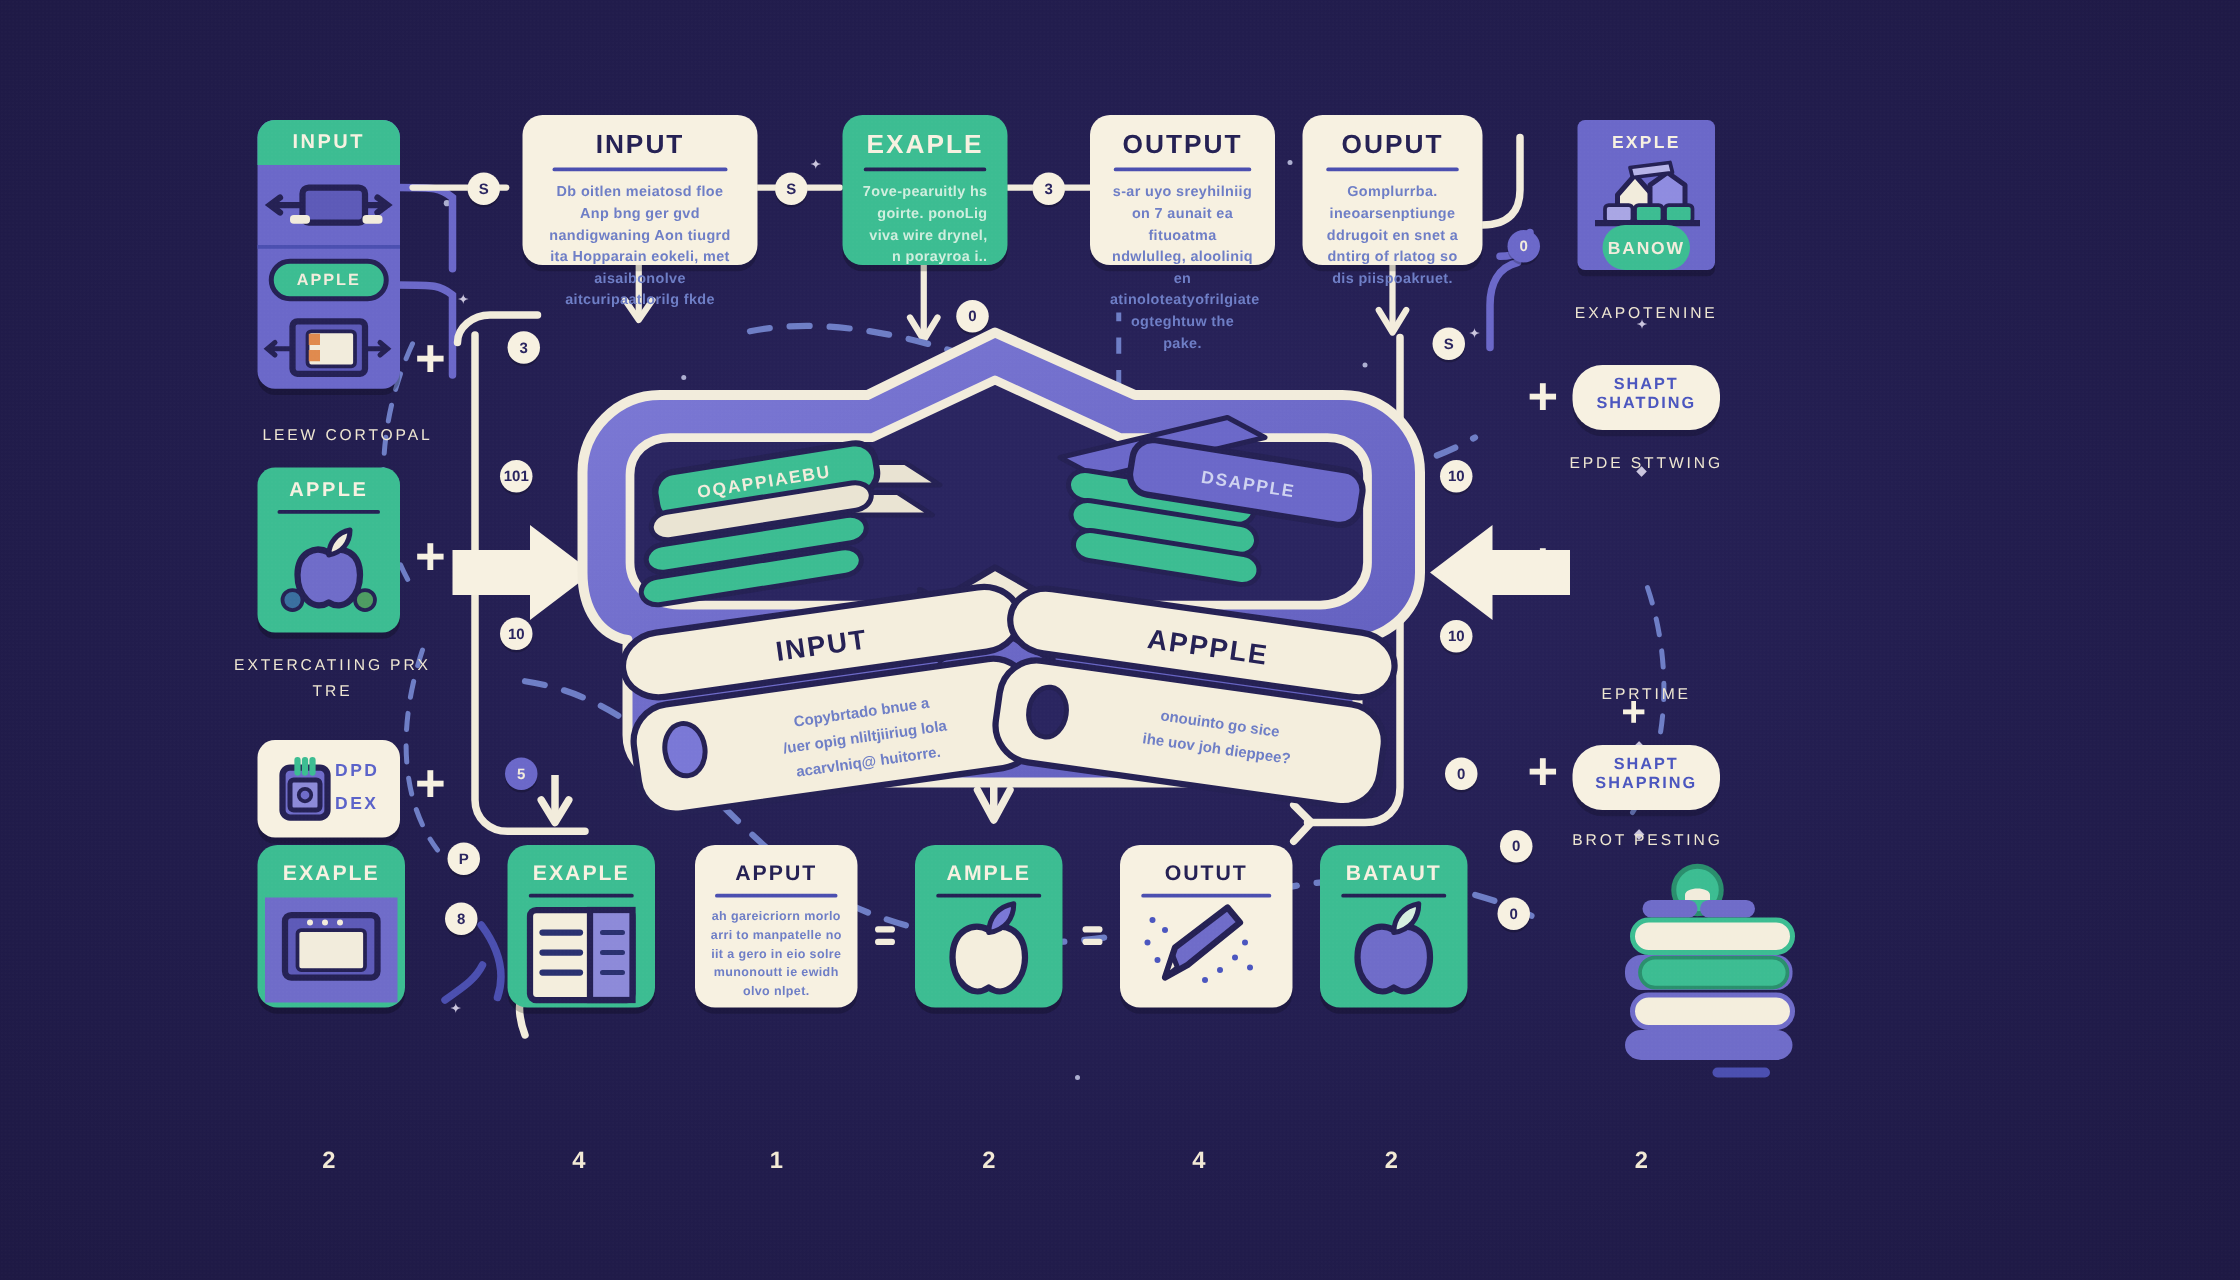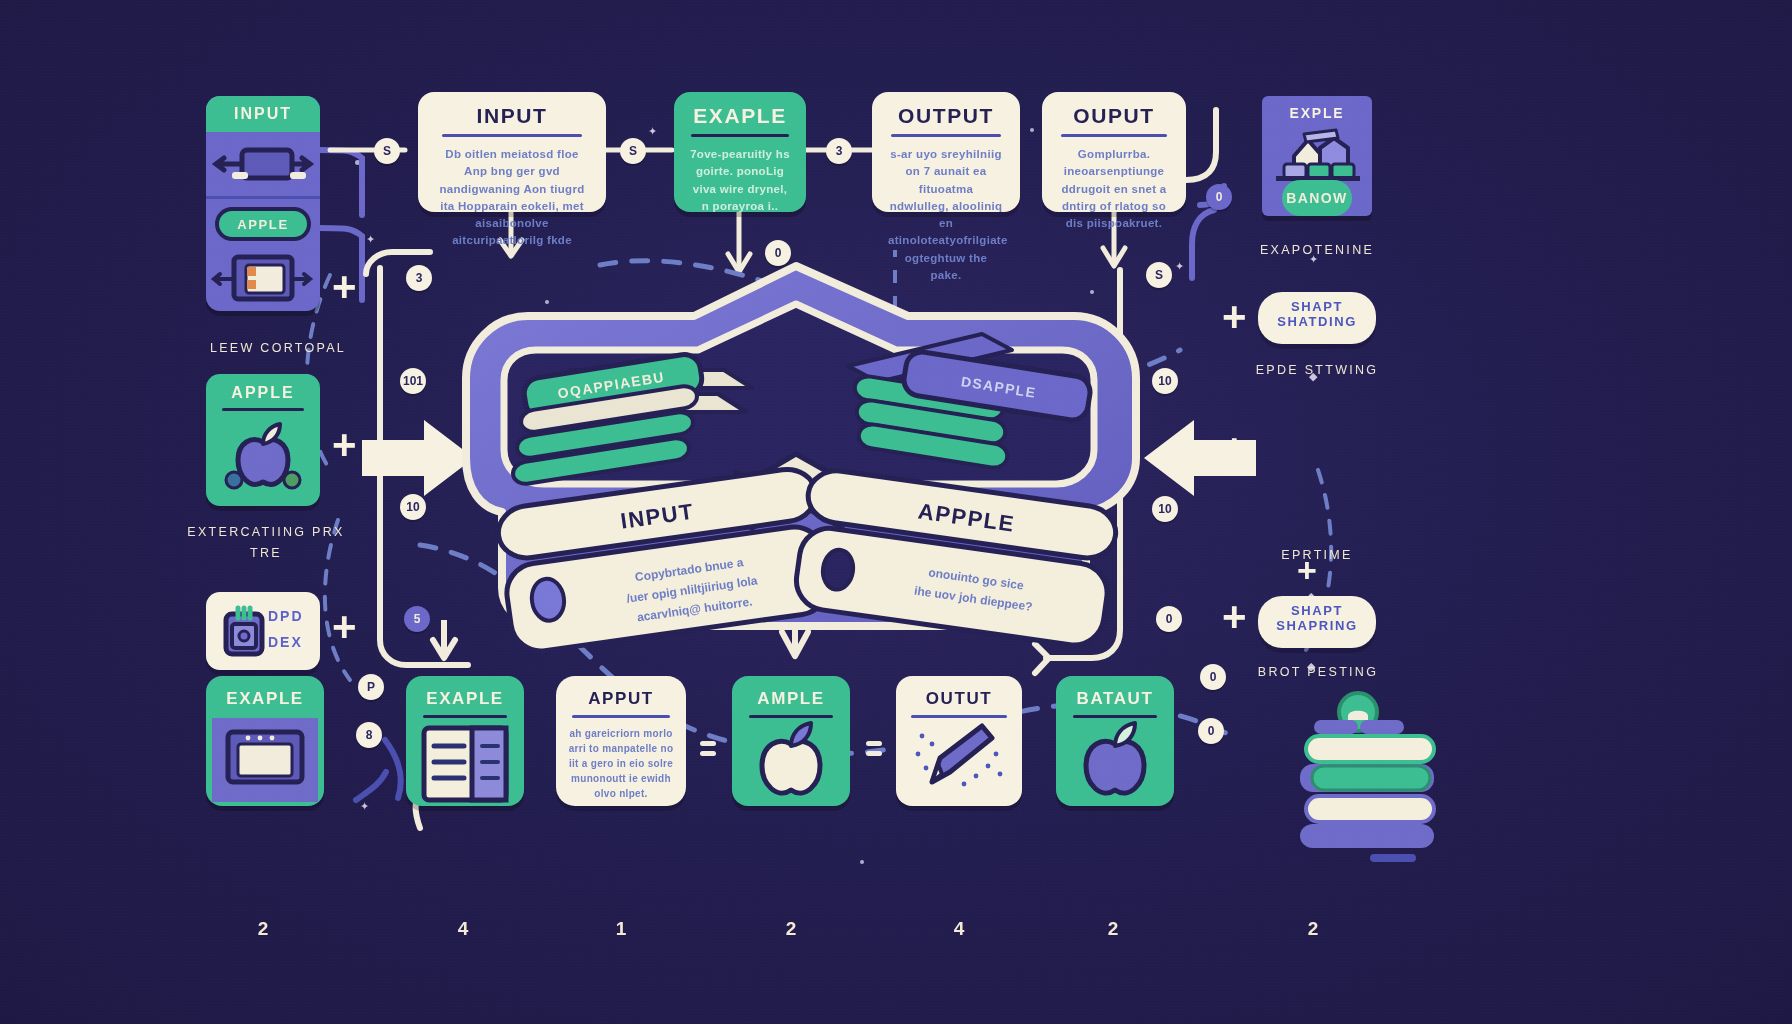--- a/index.html
+++ b/index.html
@@ -17,21 +17,21 @@
   .card.green{background:#3cbd92;box-shadow:0 5px 0 rgba(0,0,0,.22);}
   .card.violet{background:#6b68c9;box-shadow:0 5px 0 rgba(0,0,0,.22);}
 
   .card-title{font-weight:bold;letter-spacing:1.6px;text-align:center;}
   .t-dark{color:#252154;}
   .t-cream{color:#f7f1e1;}
   .rule{height:3px;border-radius:2px;margin:6px auto 0;}
   .rule.blue{background:#4b4fb0;}
   .rule.dark{background:#252154;}
   .body-text{color:#6e7ec6;text-align:center;line-height:1.5;font-weight:bold;letter-spacing:.3px;}
-  .body-text.on-green{color:#cfeede;}
+  .body-text.on-green{color:#cfeede;text-align:right;}
 
   
   .top-card{top:92px;height:120px;}
   .top-card .card-title{font-size:21px;padding-top:12px;}
   .top-card .rule{width:74%;}
   .top-card .body-text{font-size:11.5px;padding:9px 16px 0;}
 
   
   .bot-card{top:676px;height:130px;width:118px;}
   .bot-card .card-title{font-size:17px;padding-top:13px;}
@@ -360,36 +360,36 @@
           <path d="M28,54 L58,54"></path>
       </g>
       <g stroke="#2a3170" stroke-width="4" stroke-linecap="round">
         <path d="M76,22 L92,22"></path>
           <path d="M76,38 L92,38"></path>
           <path d="M76,54 L92,54"></path>
       </g>
     </svg>
   </div>
 
-  <div class="card cream bot-card" style="left:556px;width:130px;border-radius:19px;">
+  <div class="card cream bot-card" style="left:556px;width:130px;">
     <div class="card-title t-dark">APPUT</div>
     <div class="rule blue" style="width:76%;"></div>
     <div class="body-text">ah gareicriorn morlo arri to manpatelle no iit a gero in eio solre munonoutt ie ewidh olvo nlpet.</div>
   </div>
 
   <div class="card green bot-card" style="left:732px;">
     <div class="card-title t-cream">AMPLE</div>
     <div class="rule dark" style="width:72%;"></div>
     <svg width="118" height="82" style="left:0;top:46px;">
       <path d="M59,22 C47,15 30,22 30,44 C30,62 45,78 59,68 C73,78 88,62 88,44 C88,22 71,15 59,22 Z" fill="#f4eedd" stroke="#252154" stroke-width="5" stroke-linejoin="round"></path>
       <path d="M59,24 C59,12 67,3 79,1 C79,13 72,22 59,24 Z" fill="#7a78d6" stroke="#252154" stroke-width="4" stroke-linejoin="round"></path>
     </svg>
   </div>
 
-  <div class="card cream bot-card" style="left:896px;width:126px;">
+  <div class="card cream bot-card" style="left:896px;width:138px;">
     <div class="card-title t-dark">OUTUT</div>
     <div class="rule blue" style="width:76%;"></div>
     <svg width="126" height="80" style="left:0;top:44px;">
       <path d="M36,62 L44,38 L86,6 L96,18 L54,52 Z" fill="#6f6cc9" stroke="#252154" stroke-width="5" stroke-linejoin="round"></path>
       <path d="M36,62 L46,54 L42,44 Z" fill="#f4eedd" stroke="#252154" stroke-width="4" stroke-linejoin="round"></path>
       <g fill="#4b56bf">
         <circle cx="26" cy="16" r="2.4"></circle>
           <circle cx="36" cy="24" r="2.4"></circle>
           <circle cx="22" cy="34" r="2.4"></circle>
         <circle cx="100" cy="34" r="2.4"></circle>

